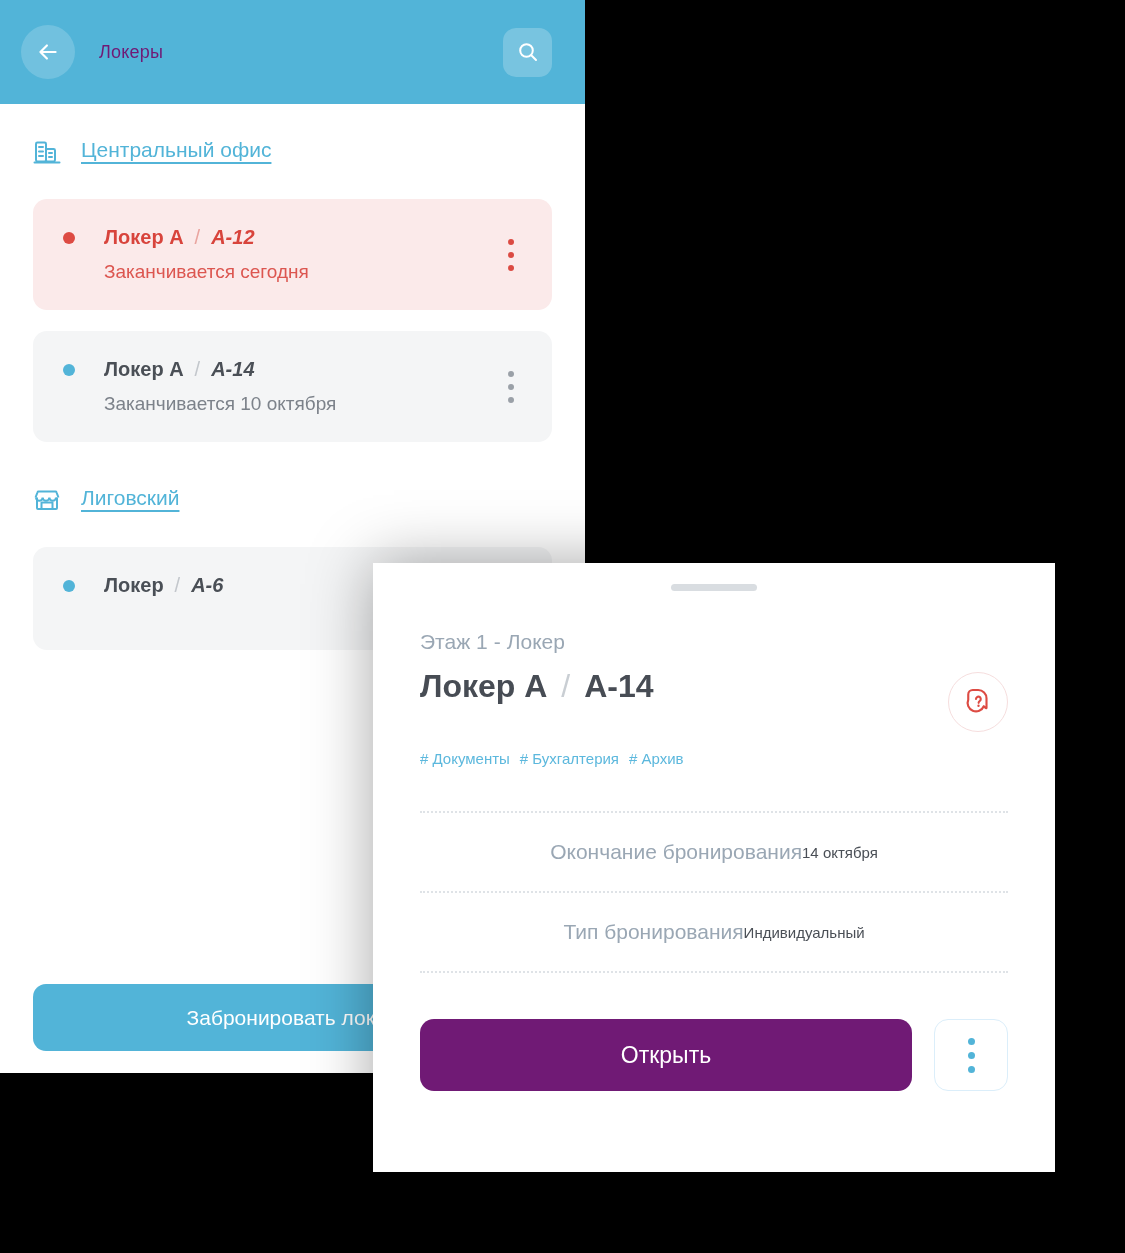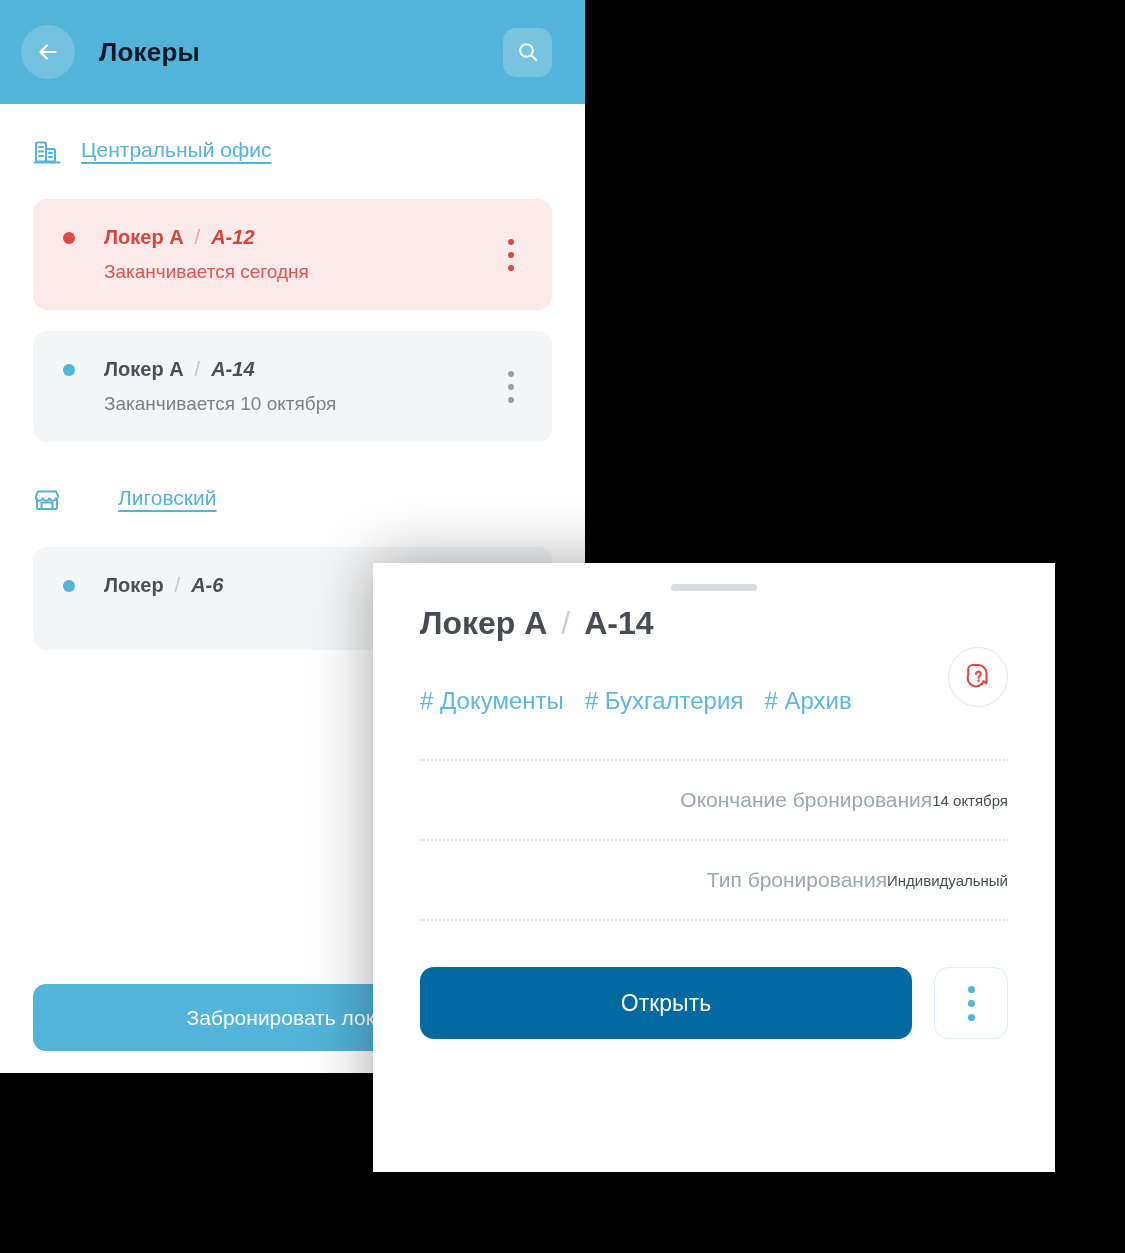--- a/index.html
+++ b/index.html
@@ -36,23 +36,23 @@
   }
   .back-btn {
     width: 54px; height: 54px;
     border-radius: 50%;
     background: rgba(255,255,255,0.18);
     display: flex; align-items: center; justify-content: center;
     flex: none;
     cursor: pointer;
   }
   .appbar-title {
-    color: #0f172a;
-    font-size: 26px;
-    font-weight: bold;
+    color: #701a75;
+    font-size: 18px;
+    font-weight: normal;
     margin-left: 24px;
     letter-spacing: .2px;
   }
   .spacer { flex: 1 1 auto; }
   .search-btn {
     width: 49px; height: 49px;
     border-radius: 13px;
     background: rgba(255,255,255,0.22);
     display: flex; align-items: center; justify-content: center;
     flex: none;
@@ -219,52 +219,52 @@
     border: 1.5px solid #f6dede;
     display: flex; align-items: center; justify-content: center;
     box-sizing: border-box;
     cursor: pointer;
     background: #fff;
   }
 
   .tags {
     margin-top: 45px;
     display: flex;
-    gap: 21px;
-    font-size: 24px;
+    gap: 10px;
+    font-size: 15px;
     color: #5cb8dd;
     text-align: center;
   }
   .tag { cursor: pointer; white-space: nowrap; }
 
   .dotted {
     border-top: 2px dotted #dfe3e7;
     margin-top: 44px;
   }
   .detail-row {
     display: flex;
     align-items: center;
-    justify-content: flex-end;
+    justify-content: center;
     padding: 27px 0;
     border-bottom: 2px dotted #dfe3e7;
   }
   .detail-label { font-size: 21px; color: #9aa7b4; }
   .detail-value { font-size: 15px; color: #4a4f56; }
 
   .sheet-actions {
     display: flex;
     align-items: center;
     gap: 22px;
     margin-top: 46px;
   }
   .btn-primary {
     flex: 1 1 auto;
     height: 72px;
     border-radius: 14px;
-    background: #0369a1;
+    background: #701a75;
     color: #ffffff;
     font-size: 23px;
     display: flex; align-items: center; justify-content: center;
     cursor: pointer;
   }
   .btn-more {
     width: 74px; height: 72px;
     border-radius: 14px;
     border: 1.5px solid #dbeefa;
     background: #ffffff;
@@ -336,21 +336,21 @@
         <span class="card-num">А-14</span>
       </div>
       <div class="card-sub">Заканчивается 10 октября</div>
       <div class="kebab">
         <span></span>
         <span></span>
         <span></span>
       </div>
     </div>
 
-    <div class="group-head" style="margin-top:44px;gap:37px;">
+    <div class="group-head" style="margin-top:44px;">
       <svg class="group-icon" viewBox="0 0 28 28" fill="none">
         <path d="M4 11.5v10.5a1 1 0 001 1h18a1 1 0 001-1V11.5" stroke="#52b4d8" stroke-width="2" stroke-linejoin="round"></path>
         <path d="M2.5 11.5l2-5.2a1 1 0 01.95-.68h17.1a1 1 0 01.95.68l2 5.2" stroke="#52b4d8" stroke-width="2" stroke-linejoin="round"></path>
         <path d="M9.6 11.5a3.3 3.3 0 01-6.6 0M16.3 11.5a3.3 3.3 0 01-6.6 0M23 11.5a3.3 3.3 0 01-6.6 0" stroke="#52b4d8" stroke-width="2" stroke-linejoin="round"></path>
         <path d="M8.5 16.5h11v6.5h-11z" stroke="#52b4d8" stroke-width="2" stroke-linejoin="round"></path>
       </svg>
       <div class="group-link">Лиговский</div>
     </div>
 
     <div class="locker-card">
@@ -372,20 +372,23 @@
   <div class="bottom-cta">Забронировать локер</div>
 </div>
 
 <div id="backdrop-shadow"></div>
 
 <div id="sheet">
   <div class="sheet-handle"></div>
 
   <div class="sheet-body">
 
+    <div class="sheet-crumb">
+      <span>Этаж 1</span><span class="crumb-dash">-</span><span>Локер</span>
+    </div>
 
     <div class="sheet-title">
       <span>Локер А</span>
       <span class="sep">/</span>
       <span>А-14</span>
     </div>
 
     <div class="help-btn">
       <svg width="30" height="30" viewBox="0 0 24 24" fill="none">
         <path d="M12.8 3.2h4.2a3.6 3.6 0 013.6 3.6v4.4a6.6 6.6 0 01-6.6 6.6H6.4a.4.4 0 01-.28-.68l1.5-1.5A6.6 6.6 0 0112.8 3.2z" transform="rotate(-90 12 11)" stroke="#dd4b43" stroke-width="1.7" stroke-linejoin="round"></path>

